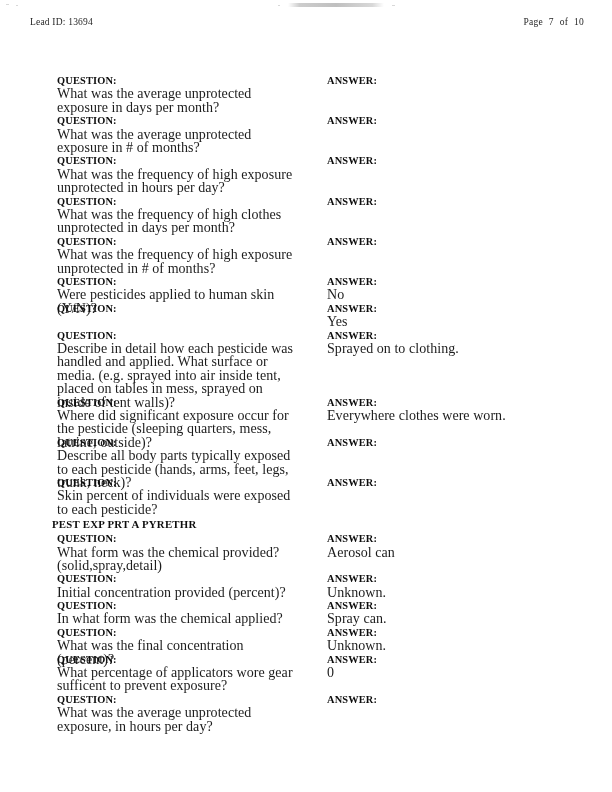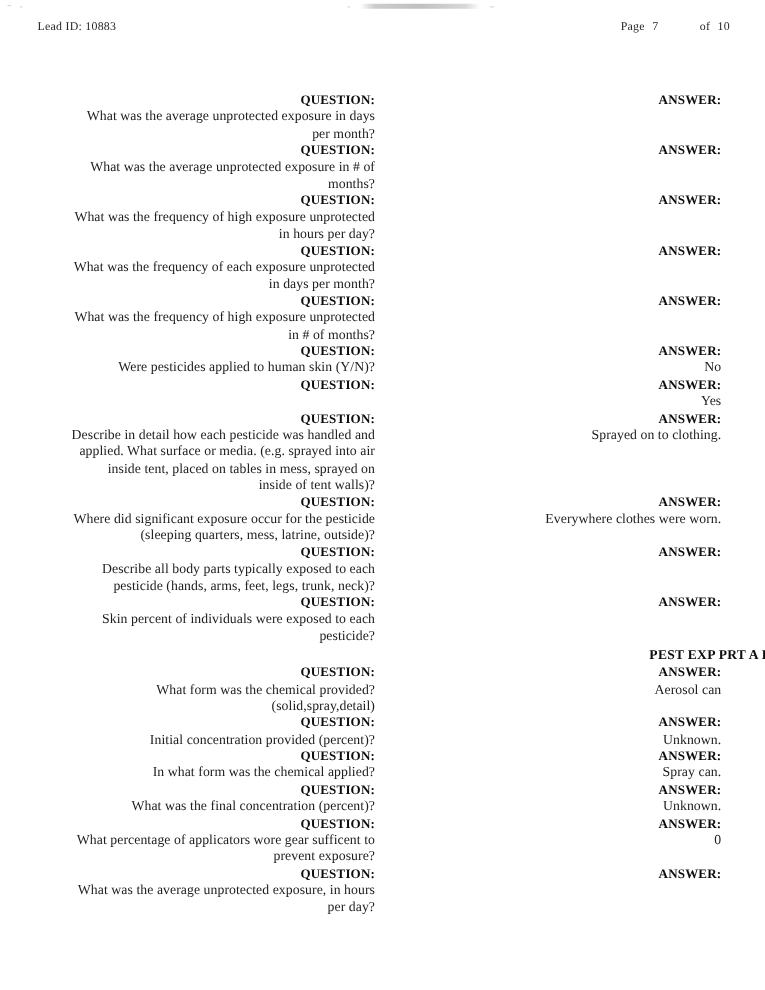--- a/index.html
+++ b/index.html
@@ -57,29 +57,28 @@
     position: absolute;
     right: 28px;
     top: 0;
     font-size: 9.5px;
     letter-spacing: 0.2px;
     white-space: nowrap;
     color: #262626;
   }
   .page-num .pn-word { margin-right: 6px; }
   .page-num .pn-cur  { margin-right: 6px; }
-  .page-num .pn-of   { margin-right: 6px; margin-left: 27px; }
+  .page-num .pn-of   { margin-right: 6px; }
 
   
   .page-body {
     position: absolute;
     top: 74px;
     left: 0;
     width: 552px;
-    text-align: right;
   }
 
   .qa-block {
     position: relative;
     width: 612px;
   }
 
   .qa-row {
     position: relative;
     width: 612px;
@@ -101,21 +100,21 @@
   }
 
   .label {
     font-weight: bold;
     font-size: 10.4px;
     line-height: 13.4px;
     letter-spacing: 0.15px;
     color: #0d0d0d;
   }
   .text {
-    font-size: 11px;
+    font-size: 14px;
     line-height: 13.4px;
     letter-spacing: 0.05px;
     color: #1c1c1c;
   }
   .a-col .text { white-space: pre-line; }
 
   .section-head {
     position: relative;
     left: 52px;
     font-weight: bold;
@@ -130,21 +129,21 @@
 <body>
 
 <div class="scan-artifact"></div>
 <div class="scan-speck" style="left:6px;  top:4px;  width:3px; height:1px;"></div>
 <div class="scan-speck" style="left:16px; top:5px;  width:2px; height:1px;"></div>
 <div class="scan-speck" style="left:278px;top:5px;  width:2px; height:1px;"></div>
 <div class="scan-speck" style="left:392px;top:5px;  width:3px; height:1px;"></div>
 
 <div class="running-head">
   <div class="lead-id">
-    <span>Lead ID:</span><span>&nbsp;</span><span>10883</span>
+    <span>Lead ID:</span><span>&nbsp;</span><span>13694</span>
   </div>
   <div class="page-num">
     <span class="pn-word">Page</span><span class="pn-cur">7</span><span class="pn-of">of</span><span>10</span>
   </div>
 </div>
 
 <div class="page-body" id="page-body">
     <div class="qa-block">
       <div class="qa-row" style="height: 40.2px;">
         <div class="q-col">
@@ -172,21 +171,21 @@
           <div class="text">What was the frequency of high exposure unprotected in hours per day?</div>
         </div>
         <div class="a-col">
           <div class="label">ANSWER:</div>
           <div class="text"></div>
         </div>
       </div>
       <div class="qa-row" style="height: 40.2px;">
         <div class="q-col">
           <div class="label">QUESTION:</div>
-          <div class="text">What was the frequency of each exposure unprotected in days per month?</div>
+          <div class="text">What was the frequency of high clothes unprotected in days per month?</div>
         </div>
         <div class="a-col">
           <div class="label">ANSWER:</div>
           <div class="text"></div>
         </div>
       </div>
       <div class="qa-row" style="height: 40.2px;">
         <div class="q-col">
           <div class="label">QUESTION:</div>
           <div class="text">What was the frequency of high exposure unprotected in # of months?</div>

